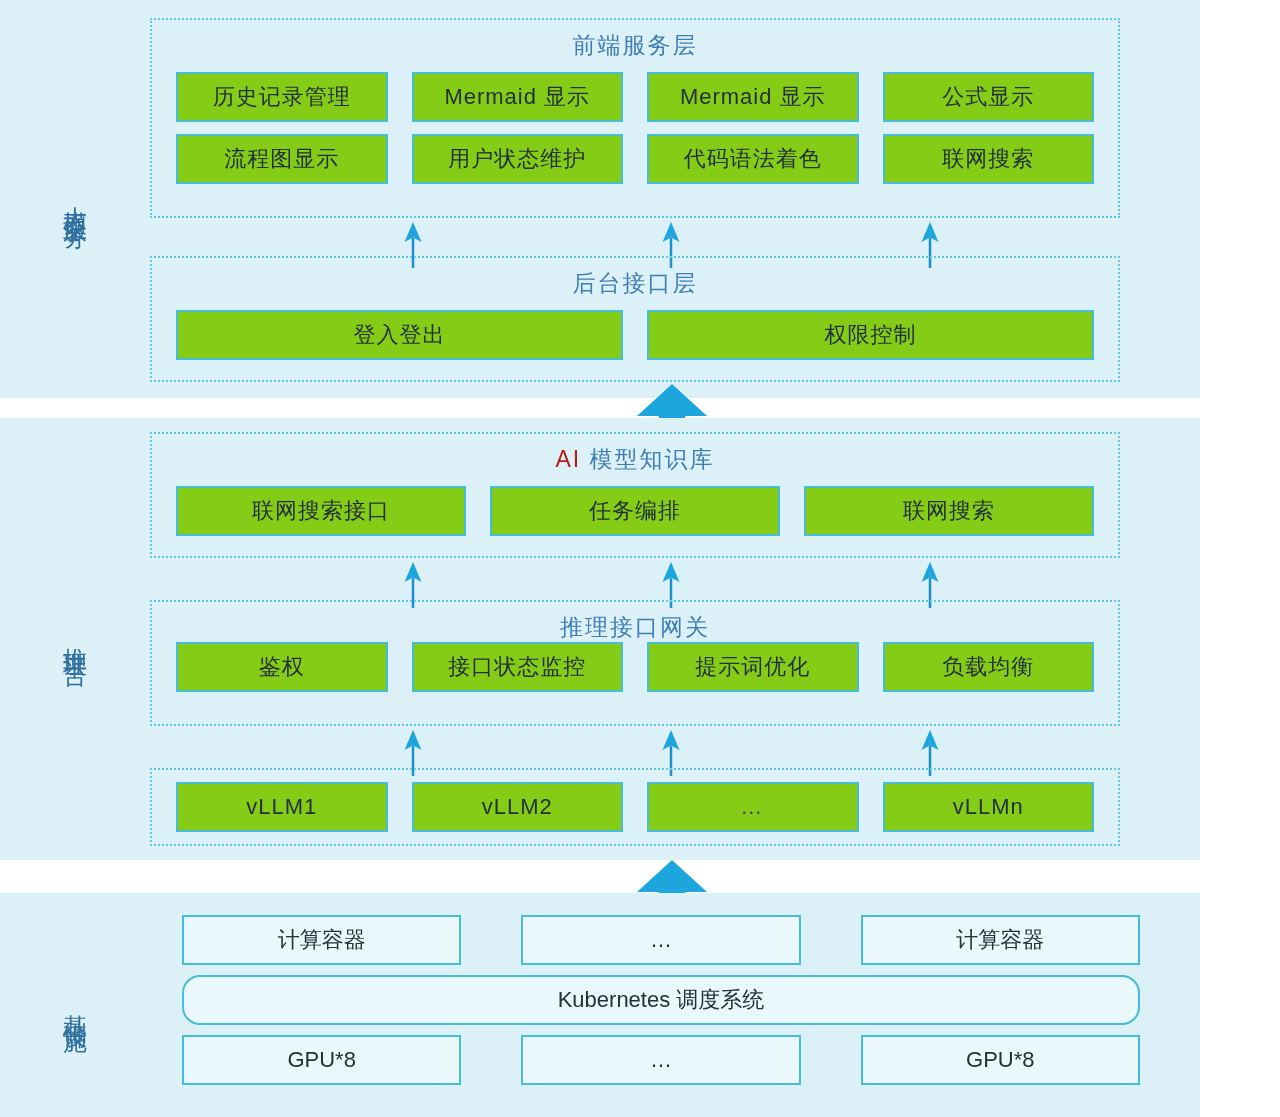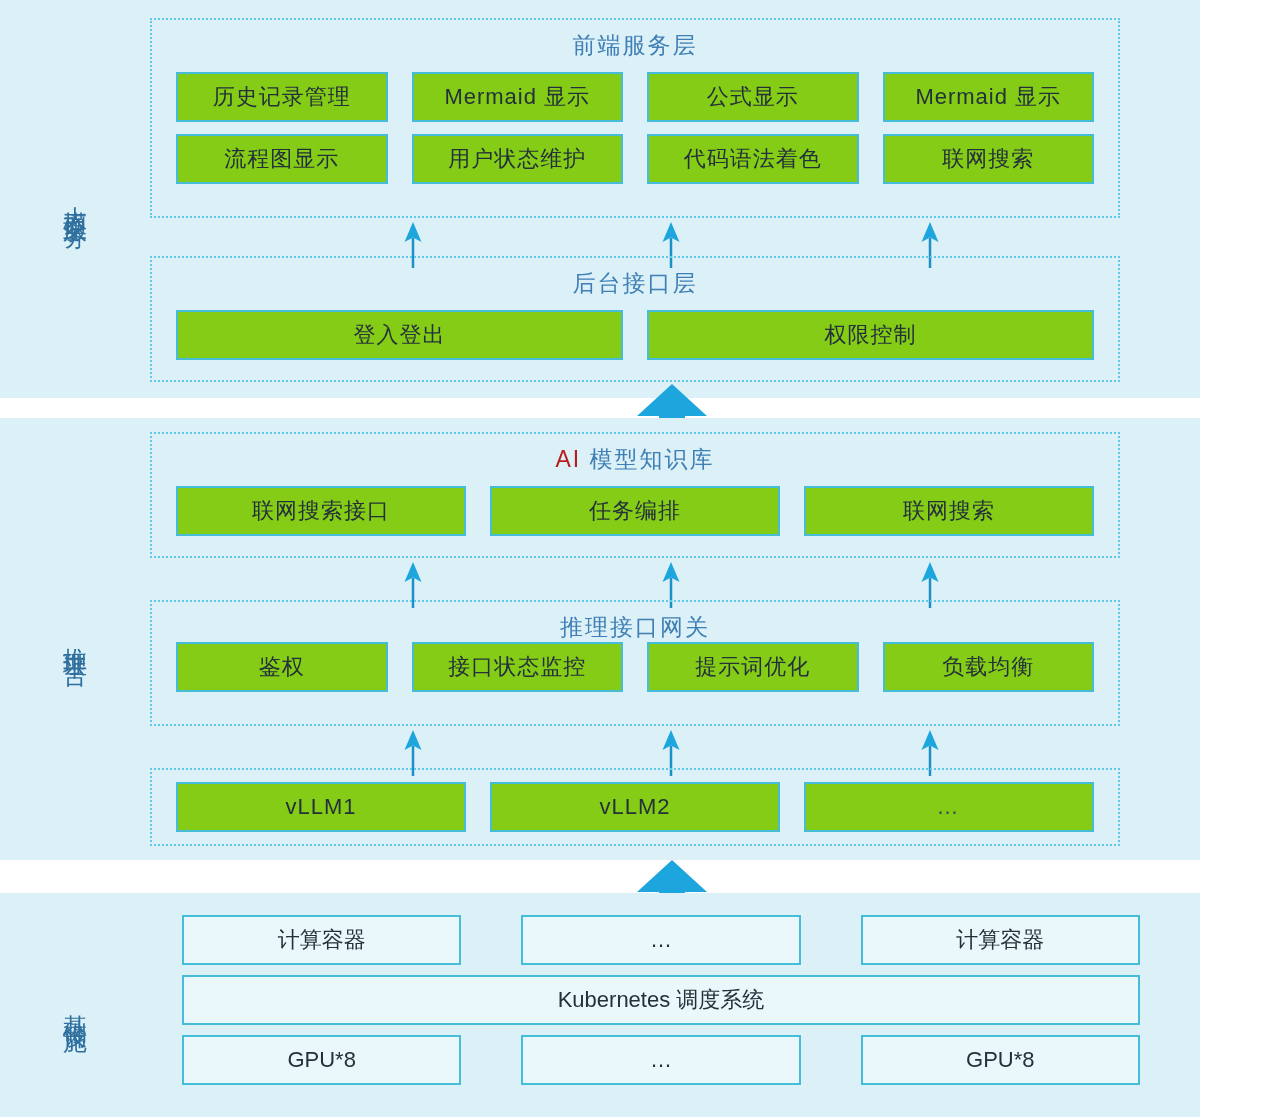--- a/index.html
+++ b/index.html
@@ -123,20 +123,21 @@
     display: flex;
     align-items: center;
     justify-content: center;
     font-size: 22px;
     color: #24313a;
     box-sizing: border-box;
     white-space: nowrap;
   }
   .infra-cell.full {
     flex: 1 1 100%;
+    border-radius: 18px;
   }
 
   
   .thin-arrow {
     position: absolute;
     width: 22px;
     height: 46px;
   }
   .thin-arrow svg { display: block; }
 
@@ -157,22 +158,22 @@
     <div class="side-label">大模型服务</div>
 
     <div class="band-body">
 
       <div class="group" style="top:18px; height:200px;">
         <div class="group-title">前端服务层</div>
 
         <div class="row" style="margin-top:14px;">
           <div class="cell">历史记录管理</div>
           <div class="cell">Mermaid 显示</div>
+          <div class="cell">Mermaid 显示</div>
           <div class="cell">公式显示</div>
-          <div class="cell">Mermaid 显示</div>
         </div>
 
         <div class="row">
           <div class="cell">流程图显示</div>
           <div class="cell">用户状态维护</div>
           <div class="cell">代码语法着色</div>
           <div class="cell">联网搜索</div>
         </div>
       </div>
 
@@ -278,20 +279,21 @@
           <line x1="11" y1="46" x2="11" y2="16" stroke="#1e90c8" stroke-width="2.5"></line>
           <polygon points="11,0 2.5,20 11,15.5 19.5,20" fill="#1ca6dd"></polygon>
         </svg>
       </div>
 
       <div class="group" style="top:350px; height:78px;">
         <div class="row" style="margin-top:12px;">
           <div class="cell">vLLM1</div>
           <div class="cell">vLLM2</div>
           <div class="cell ellipsis">…</div>
+          <div class="cell">vLLMn</div>
         </div>
       </div>
 
     </div>
   </div>
 
   <div class="big-arrow" style="left:637px; top:860px;">
     <svg width="70" height="48" viewBox="0 0 70 48">
       <polygon points="35,0 70,32 48,32 48,48 22,48 22,32 0,32" fill="#1ca6dd"></polygon>
     </svg>

